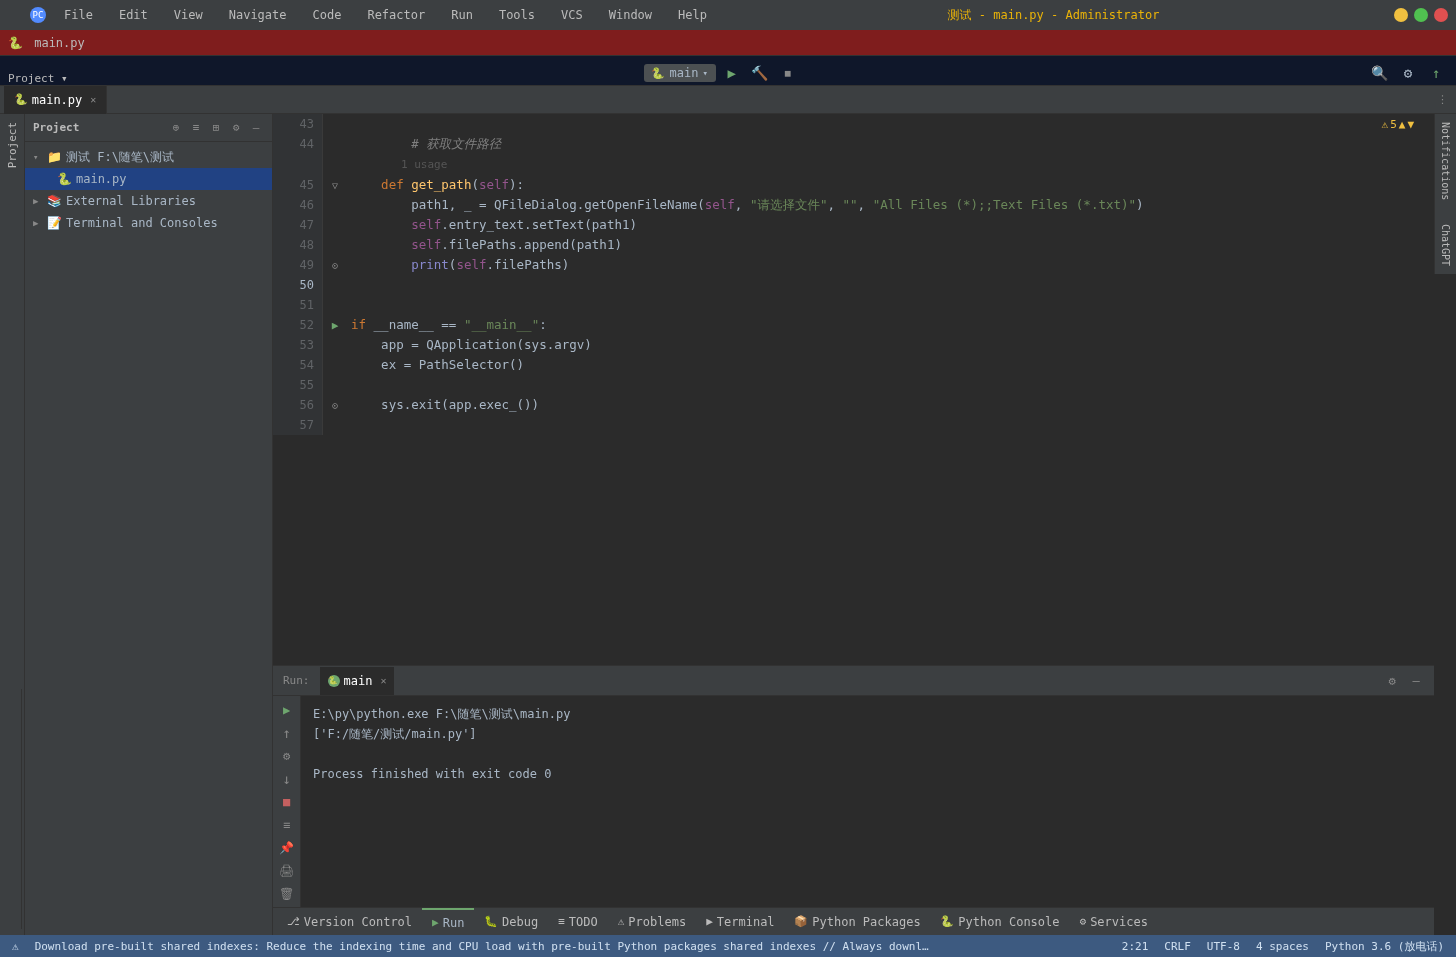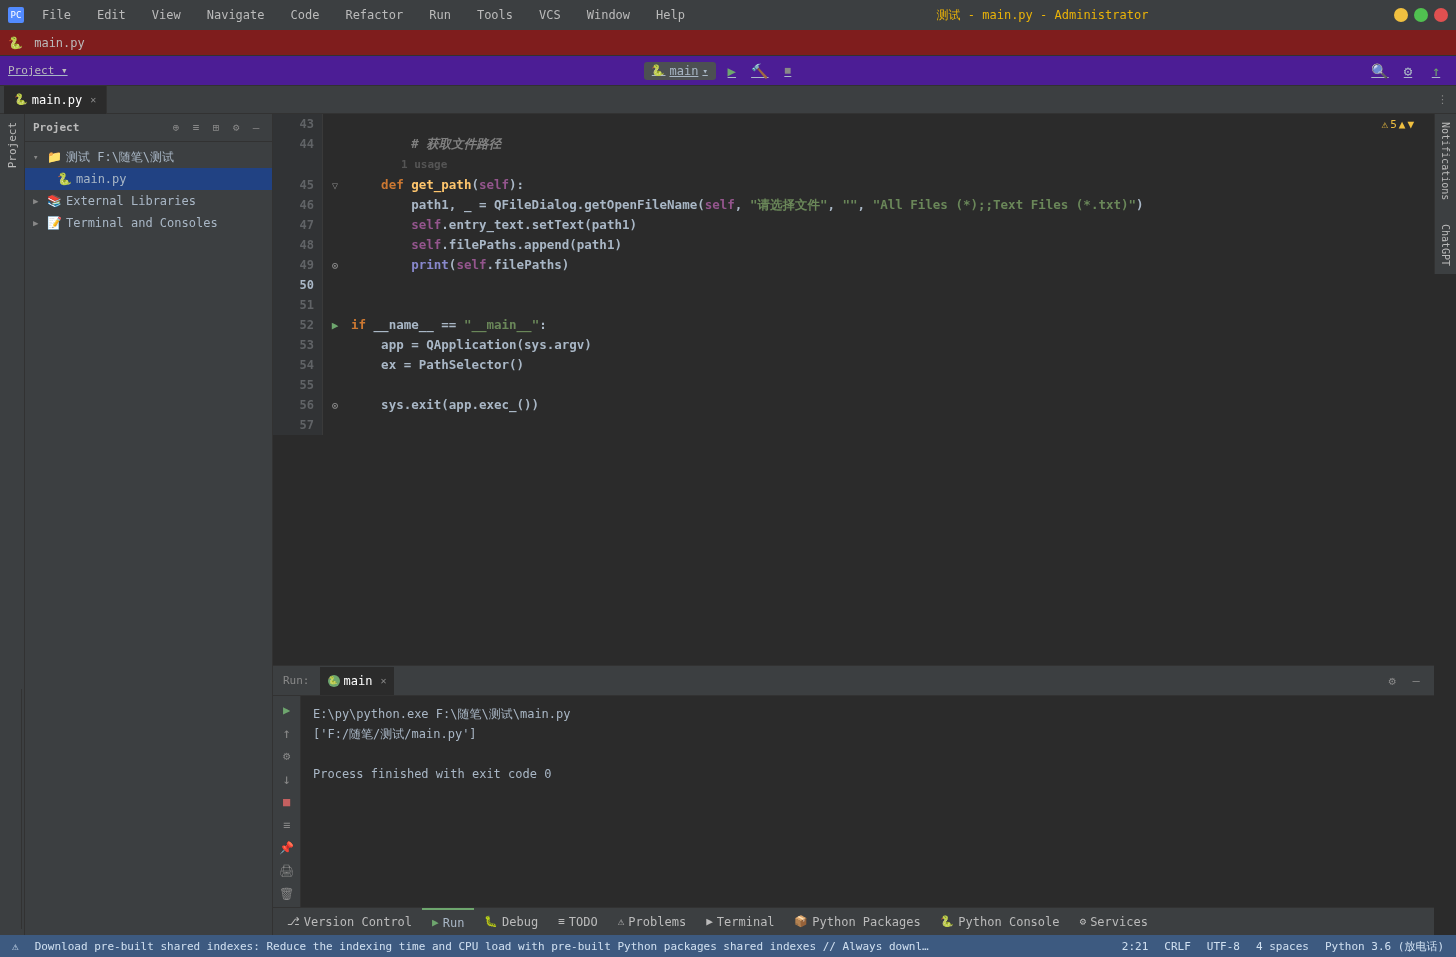--- a/index.html
+++ b/index.html
@@ -27,27 +27,28 @@
     }
     .title-bar-left {
       display: flex;
       align-items: center;
       gap: 12px;
     }
     .title-bar-icon {
       width: 16px;
       height: 16px;
       background: #528bff;
-      border-radius: 2px;
+      border-radius: 8px;
       display: flex;
       align-items: center;
       justify-content: center;
       font-size: 9px;
       color: white;
       font-weight: normal;
+      margin-left: 22px;
     }
     .menu-bar {
       display: flex;
       gap: 14px;
     }
     .menu-item {
       padding: 2px 6px;
       cursor: pointer;
       color: #bbb;
       font-size: 12px;
@@ -208,21 +209,20 @@
       flex: 1;
       background: #2b2b2b;
       overflow-y: auto;
       overflow-x: auto;
       position: relative;
     }
     .code-lines {
       display: flex;
       flex-direction: column;
       padding: 0;
-      font-weight: bold;
     }
     .code-line {
       display: flex;
       align-items: stretch;
       min-height: 20px;
     }
     .line-number {
       width: 50px;
       min-width: 50px;
       background: #313335;
@@ -459,28 +459,27 @@
       color: #a9b7c6;
       border-top: 2px solid #6ea66e;
     }
     .tool-tab-icon {
       font-size: 11px;
     }
 
     
     .editor-toolbar {
       height: 30px;
-      background: #4c1d95;
-      display: flex;
-      align-items: center;
+      background: #0f172a;
+      display: flex;
+      align-items: flex-end;
       justify-content: space-between;
       padding: 0 8px;
       border-bottom: 1px solid #323232;
       flex-shrink: 0;
-      text-decoration: underline;
     }
     .toolbar-left {
       display: flex;
       align-items: center;
       gap: 4px;
     }
     .toolbar-btn {
       width: 24px;
       height: 24px;
       cursor: pointer;

